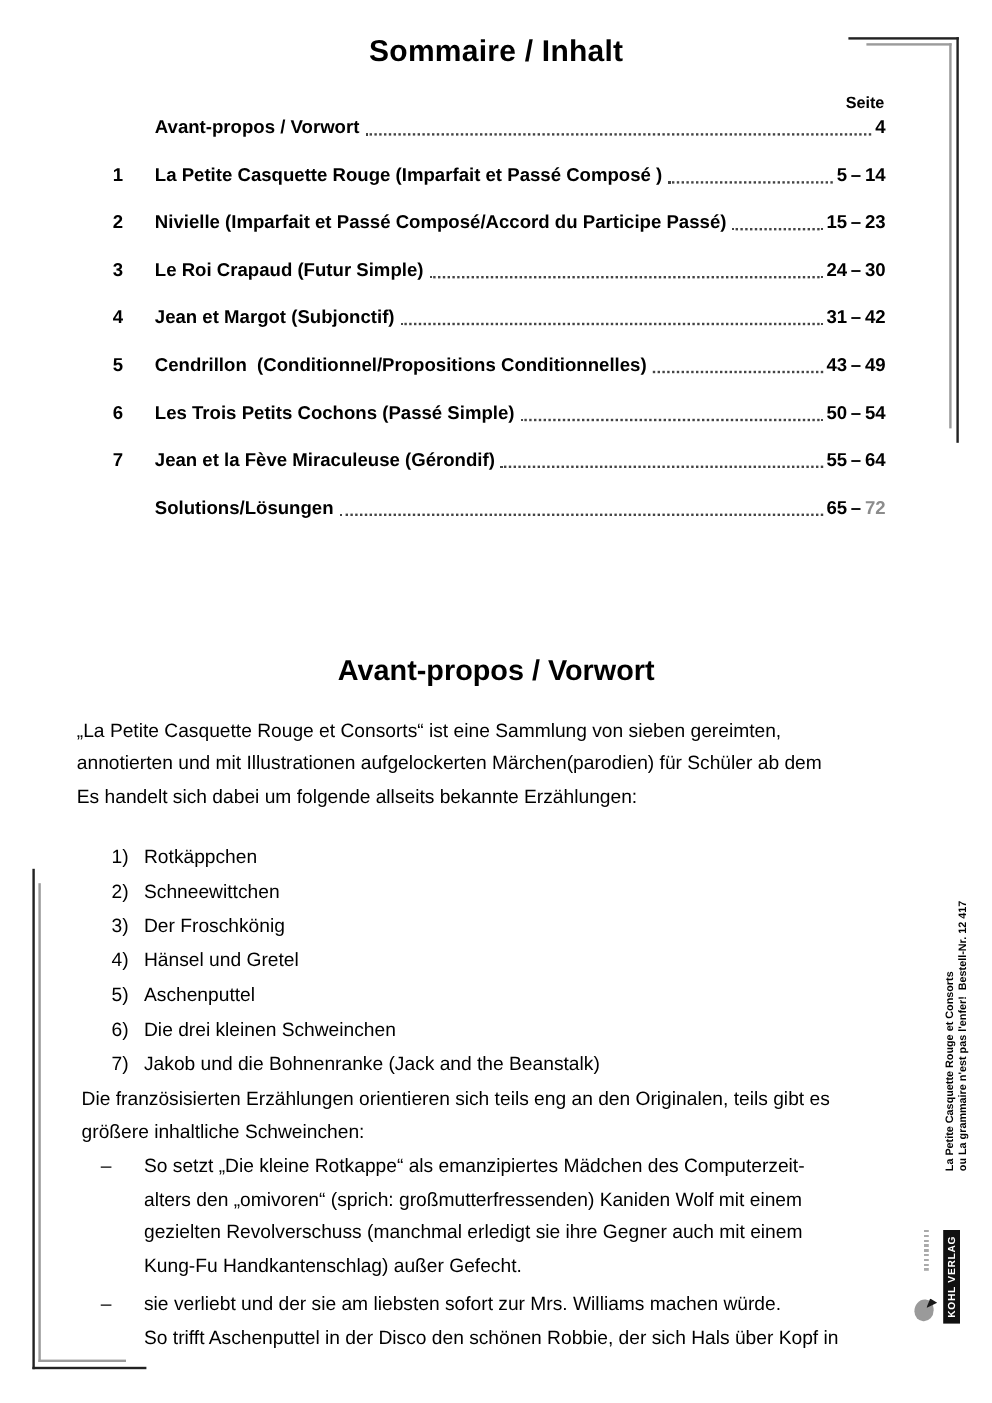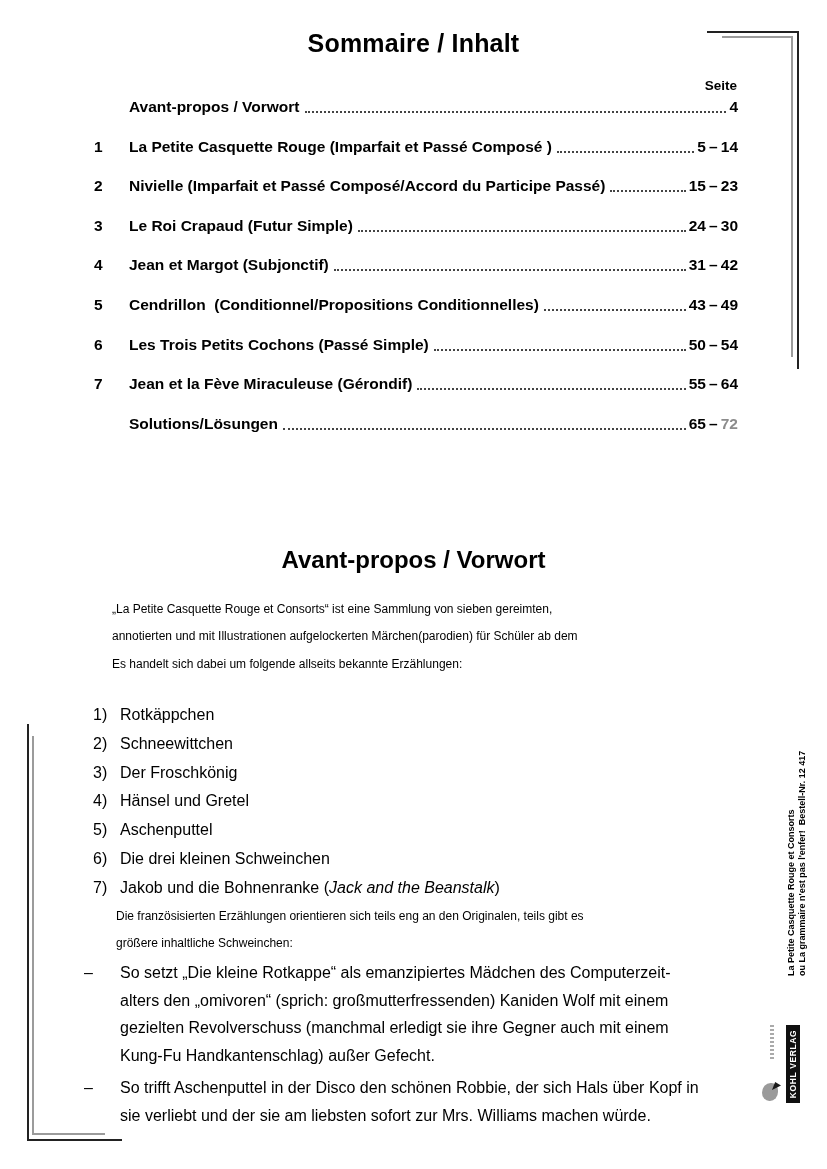--- a/index.html
+++ b/index.html
@@ -24,29 +24,29 @@
   .toc-rows{position:absolute;left:88px;top:99px;width:650px;display:flex;flex-direction:column;gap:23.6px;}
   .toc-row{display:flex;align-items:flex-end;height:16px;font-weight:bold;font-size:15.5px;line-height:16px;}
   .toc-num{width:41px;padding-left:6px;box-sizing:border-box;flex:none;}
   .toc-entry-title{white-space:pre;flex:none;}
   .toc-leader{flex:1;min-width:10px;border-bottom:2px dotted #444;margin:0 3px 2px 5px;}
   .toc-pages{white-space:pre;flex:none;text-align:right;}
   .toc-pages .gray{color:#8c8c8c;}
 
   
   .fw-title{position:absolute;left:0;right:0;top:546px;text-align:center;font-size:24px;font-weight:bold;}
-  .body-block{position:absolute;font-size:12px;line-height:27.4px;margin-left:48px;}
+  .body-block{position:absolute;font-size:16px;line-height:27.4px;}
   .body-line{white-space:pre;}
   .p1{left:64px;top:596px;}
   .p2{left:68px;top:903px;}
   .fw-list{position:absolute;left:93px;top:701px;font-size:16px;line-height:28.8px;}
   .fw-li{display:flex;}
   .fw-li-num{width:27px;flex:none;}
   .fw-li-label{white-space:pre;}
-  .fw-li-label .it{font-style:italic;}
+  .fw-li-label .it{}
   .dash-item{position:absolute;left:84px;font-size:16px;line-height:27.7px;display:flex;}
   .dash-marker{width:36px;flex:none;}
   .dash1{top:959px;}
   .dash2{top:1074px;}
 
   
   .sidebar-title{
     position:absolute;left:682px;top:850px;width:230px;height:22px;
     transform:rotate(-90deg);
     font-size:9px;font-weight:bold;line-height:11px;
@@ -186,22 +186,22 @@
       <div class="body-line">So setzt „Die kleine Rotkappe“ als emanzipiertes Mädchen des Computerzeit-</div>
       <div class="body-line">alters den „omivoren“ (sprich: großmutterfressenden) Kaniden Wolf mit einem</div>
       <div class="body-line">gezielten Revolverschuss (manchmal erledigt sie ihre Gegner auch mit einem</div>
       <div class="body-line">Kung-Fu Handkantenschlag) außer Gefecht.</div>
     </span>
   </div>
 
   <div class="dash-item dash2">
     <span class="dash-marker">–</span>
     <span>
+      <div class="body-line">sie verliebt und der sie am liebsten sofort zur Mrs. Williams machen würde.</div>
       <div class="body-line">So trifft Aschenputtel in der Disco den schönen Robbie, der sich Hals über Kopf in</div>
-      <div class="body-line">sie verliebt und der sie am liebsten sofort zur Mrs. Williams machen würde.</div>
     </span>
   </div>
 
   <div class="sidebar-title">
     <div class="sidebar-line">La Petite Casquette Rouge et Consorts</div>
     <div class="sidebar-line">ou La grammaire n'est pas l'enfer!  Bestell-Nr. 12 417</div>
   </div>
 
   <div class="logo">
     <div class="logo-bird"></div>

